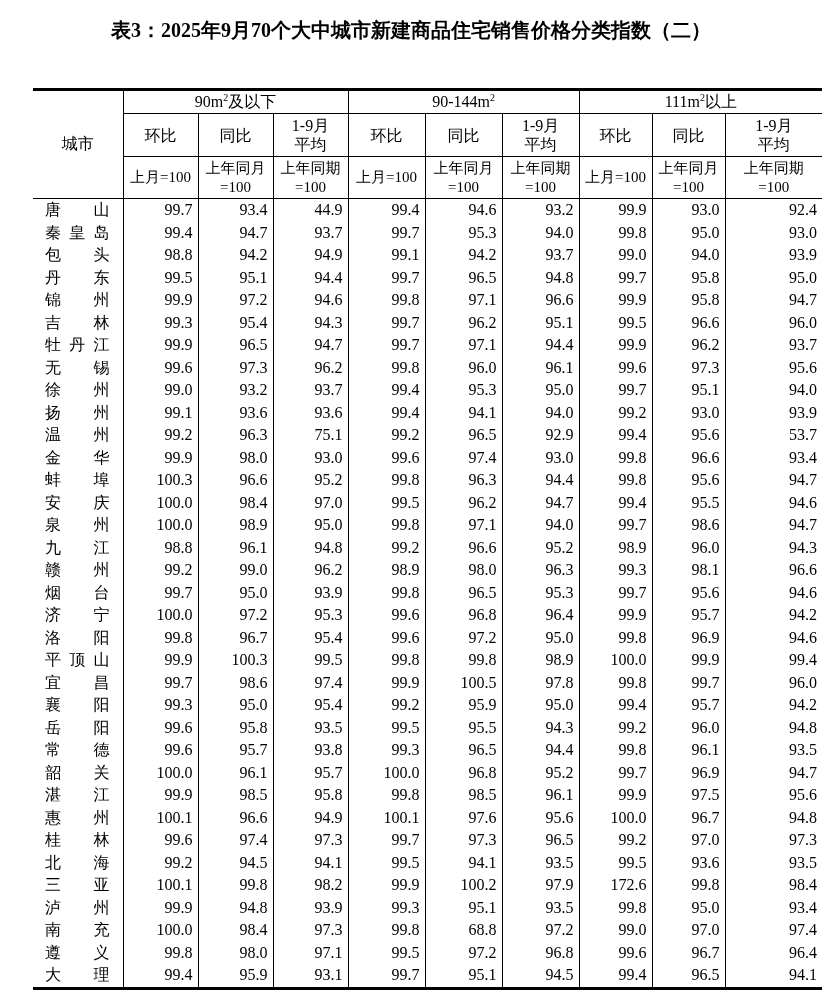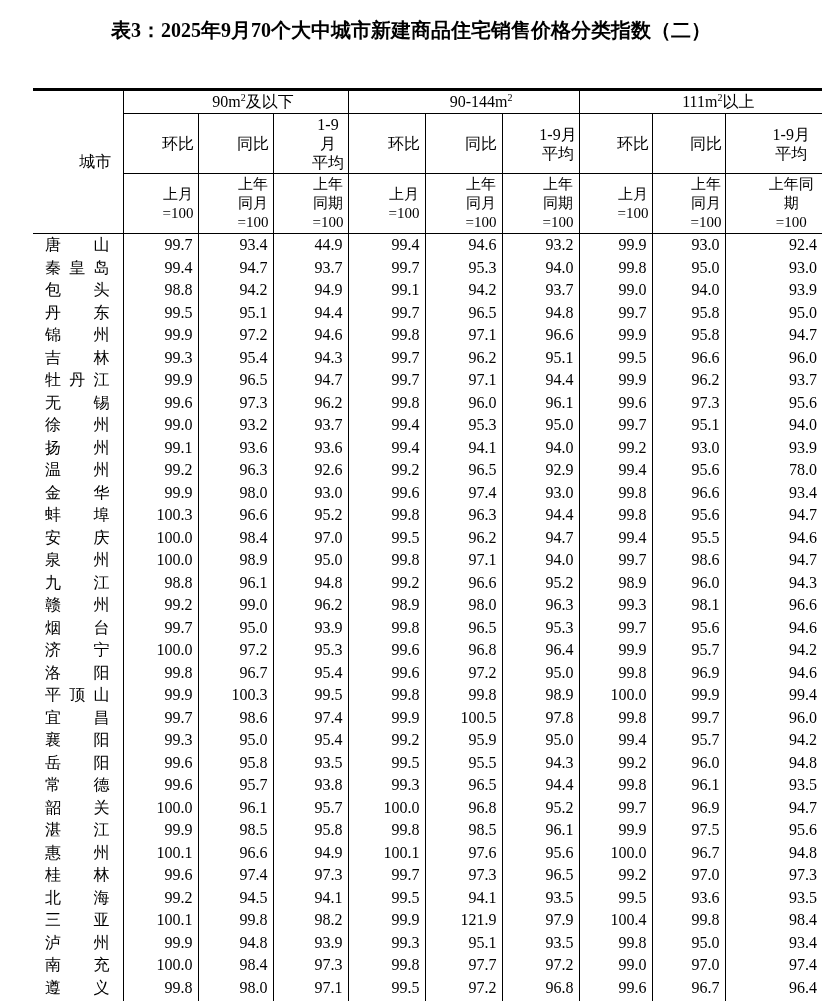--- a/index.html
+++ b/index.html
@@ -26,21 +26,20 @@
   table.price-table {
     border-collapse: collapse;
     table-layout: fixed;
     width: 789px;
     margin: 44px 0 0 33px;
     border-top: 3px solid #000;
     border-bottom: 3px solid #000;
   }
   table.price-table th {
     font-weight: normal;
-    padding-left: 36px;
   }
   th.city-h {
     border-bottom: 1px solid #000;
     font-size: 16px;
   }
   th.grp {
     border-left: 1px solid #000;
     border-bottom: 1px solid #000;
     height: 20px;
     text-align: center;
@@ -306,27 +305,27 @@
         <td class="num">99.2</td>
         <td class="num">93.0</td>
         <td class="num last">93.9</td>
       </tr>
       <tr>
         <td class="city">
           <div class="city-inner">温州</div>
         </td>
         <td class="num">99.2</td>
         <td class="num">96.3</td>
-        <td class="num">92.6</td>
+        <td class="num">75.1</td>
         <td class="num">99.2</td>
         <td class="num">96.5</td>
         <td class="num">92.9</td>
         <td class="num">99.4</td>
         <td class="num">95.6</td>
-        <td class="num last">78.0</td>
+        <td class="num last">53.7</td>
       </tr>
       <tr>
         <td class="city">
           <div class="city-inner">金华</div>
         </td>
         <td class="num">99.9</td>
         <td class="num">98.0</td>
         <td class="num">93.0</td>
         <td class="num">99.6</td>
         <td class="num">97.4</td>
@@ -588,23 +587,23 @@
         <td class="num last">93.5</td>
       </tr>
       <tr>
         <td class="city">
           <div class="city-inner">三亚</div>
         </td>
         <td class="num">100.1</td>
         <td class="num">99.8</td>
         <td class="num">98.2</td>
         <td class="num">99.9</td>
-        <td class="num">121.9</td>
+        <td class="num">100.2</td>
         <td class="num">97.9</td>
-        <td class="num">100.4</td>
+        <td class="num">172.6</td>
         <td class="num">99.8</td>
         <td class="num last">98.4</td>
       </tr>
       <tr>
         <td class="city">
           <div class="city-inner">泸州</div>
         </td>
         <td class="num">99.9</td>
         <td class="num">94.8</td>
         <td class="num">93.9</td>
@@ -616,21 +615,21 @@
         <td class="num last">93.4</td>
       </tr>
       <tr>
         <td class="city">
           <div class="city-inner">南充</div>
         </td>
         <td class="num">100.0</td>
         <td class="num">98.4</td>
         <td class="num">97.3</td>
         <td class="num">99.8</td>
-        <td class="num">97.7</td>
+        <td class="num">68.8</td>
         <td class="num">97.2</td>
         <td class="num">99.0</td>
         <td class="num">97.0</td>
         <td class="num last">97.4</td>
       </tr>
       <tr>
         <td class="city">
           <div class="city-inner">遵义</div>
         </td>
         <td class="num">99.8</td>

